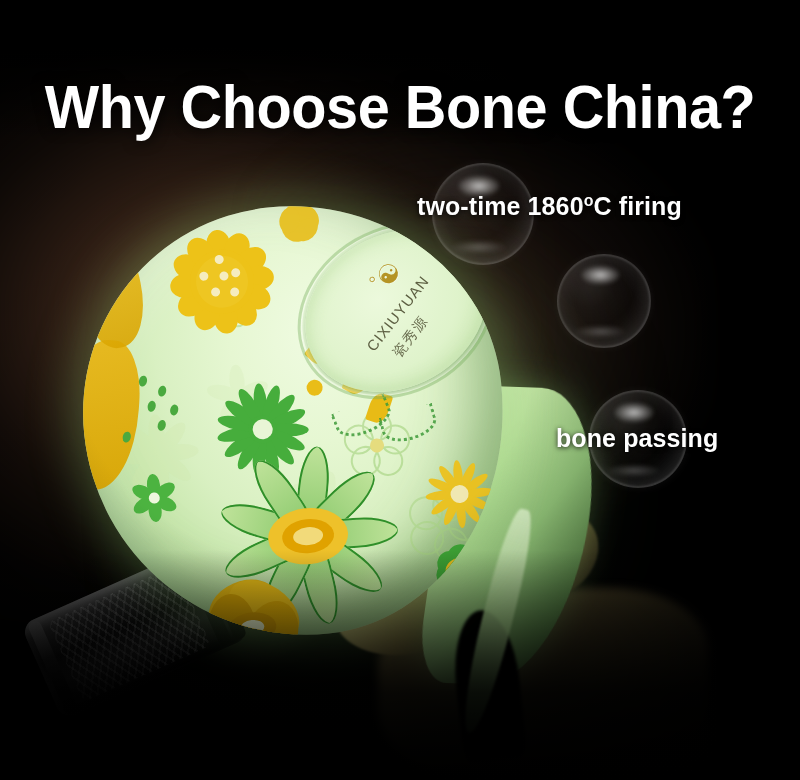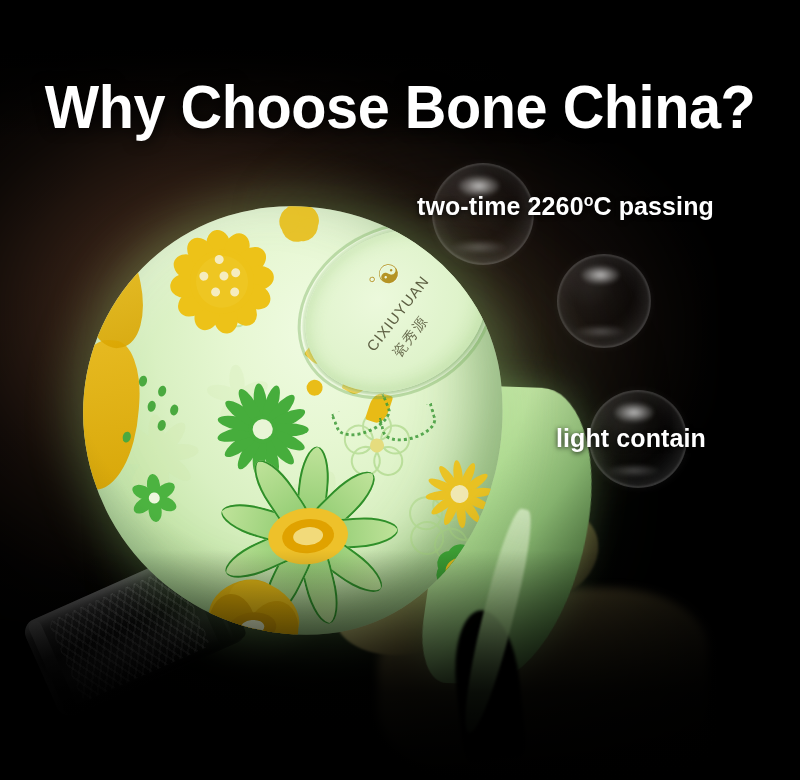--- a/index.html
+++ b/index.html
@@ -528,19 +528,19 @@
     <div class="spec2"></div>
   </div>
   <div class="bubble" style="left:589px;top:390px;width:96px;height:96px;">
     <div class="spec"></div>
     <div class="spec2"></div>
   </div>
 
   <h1 class="title">Why Choose Bone China?</h1>
 
   <div class="ann" style="left:417px;top:192px;">
-    <span>two-time 2260</span><sup>o</sup><span>C passing</span>
-  </div>
-
-
-  <div class="ann" style="left:556px;top:424px;">light contain</div>
+    <span>two-time 1860</span><sup>o</sup><span>C firing</span>
+  </div>
+
+
+  <div class="ann" style="left:556px;top:424px;">bone passing</div>
 
 </div>
 
 </body></html>

